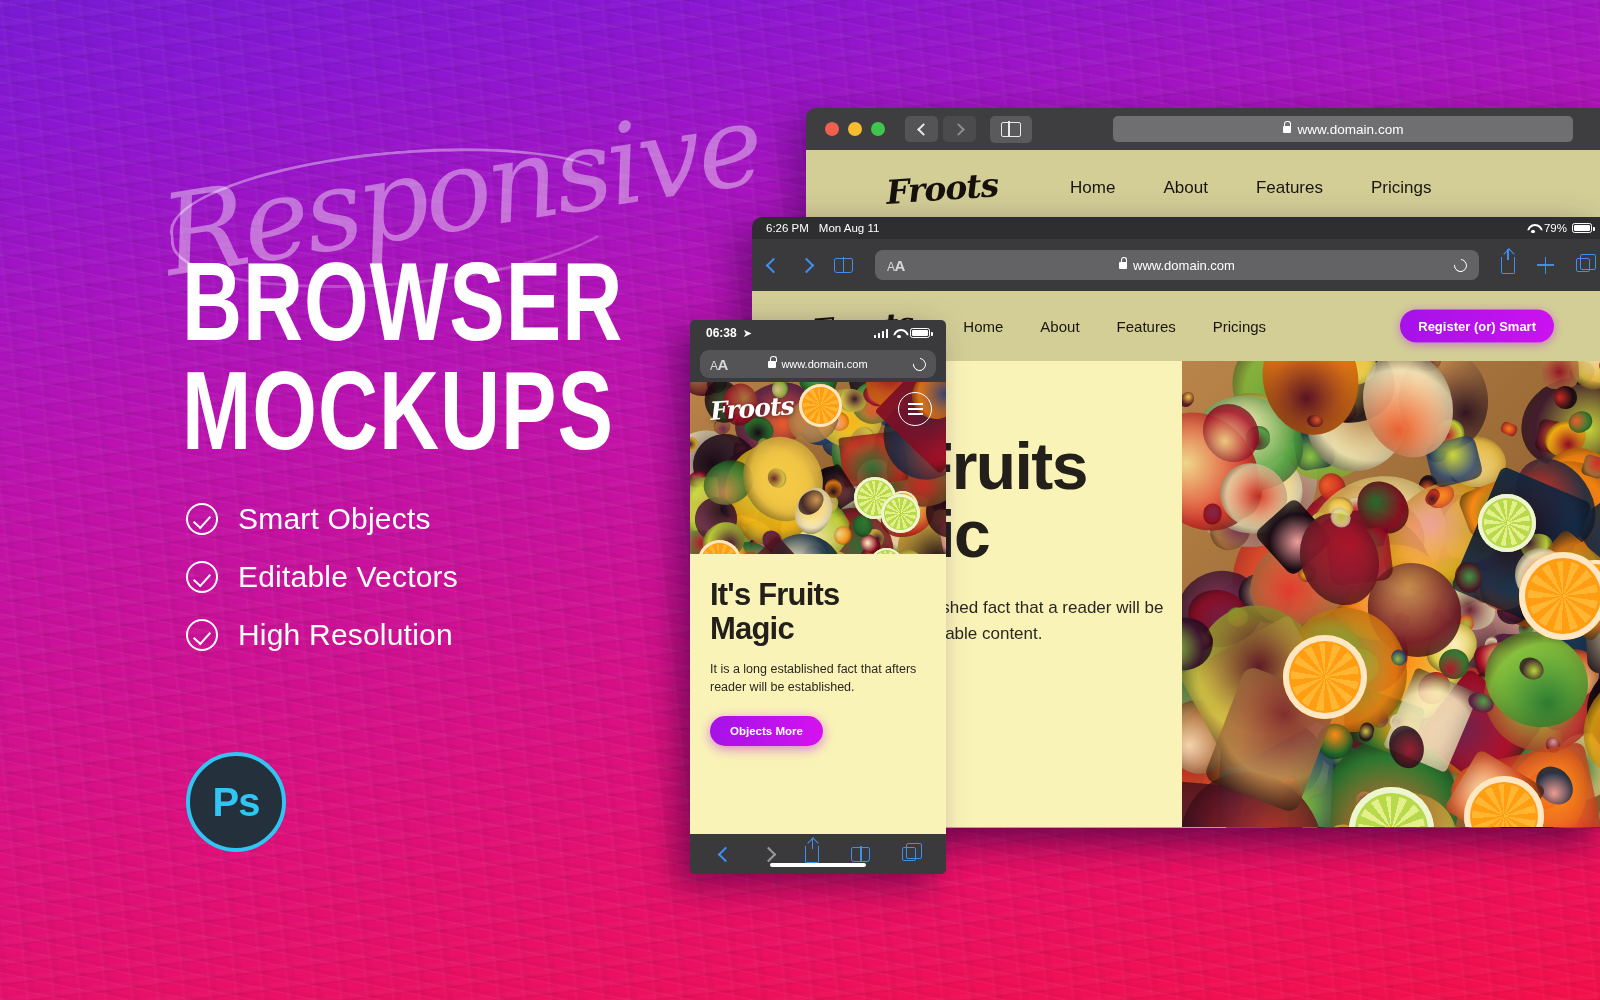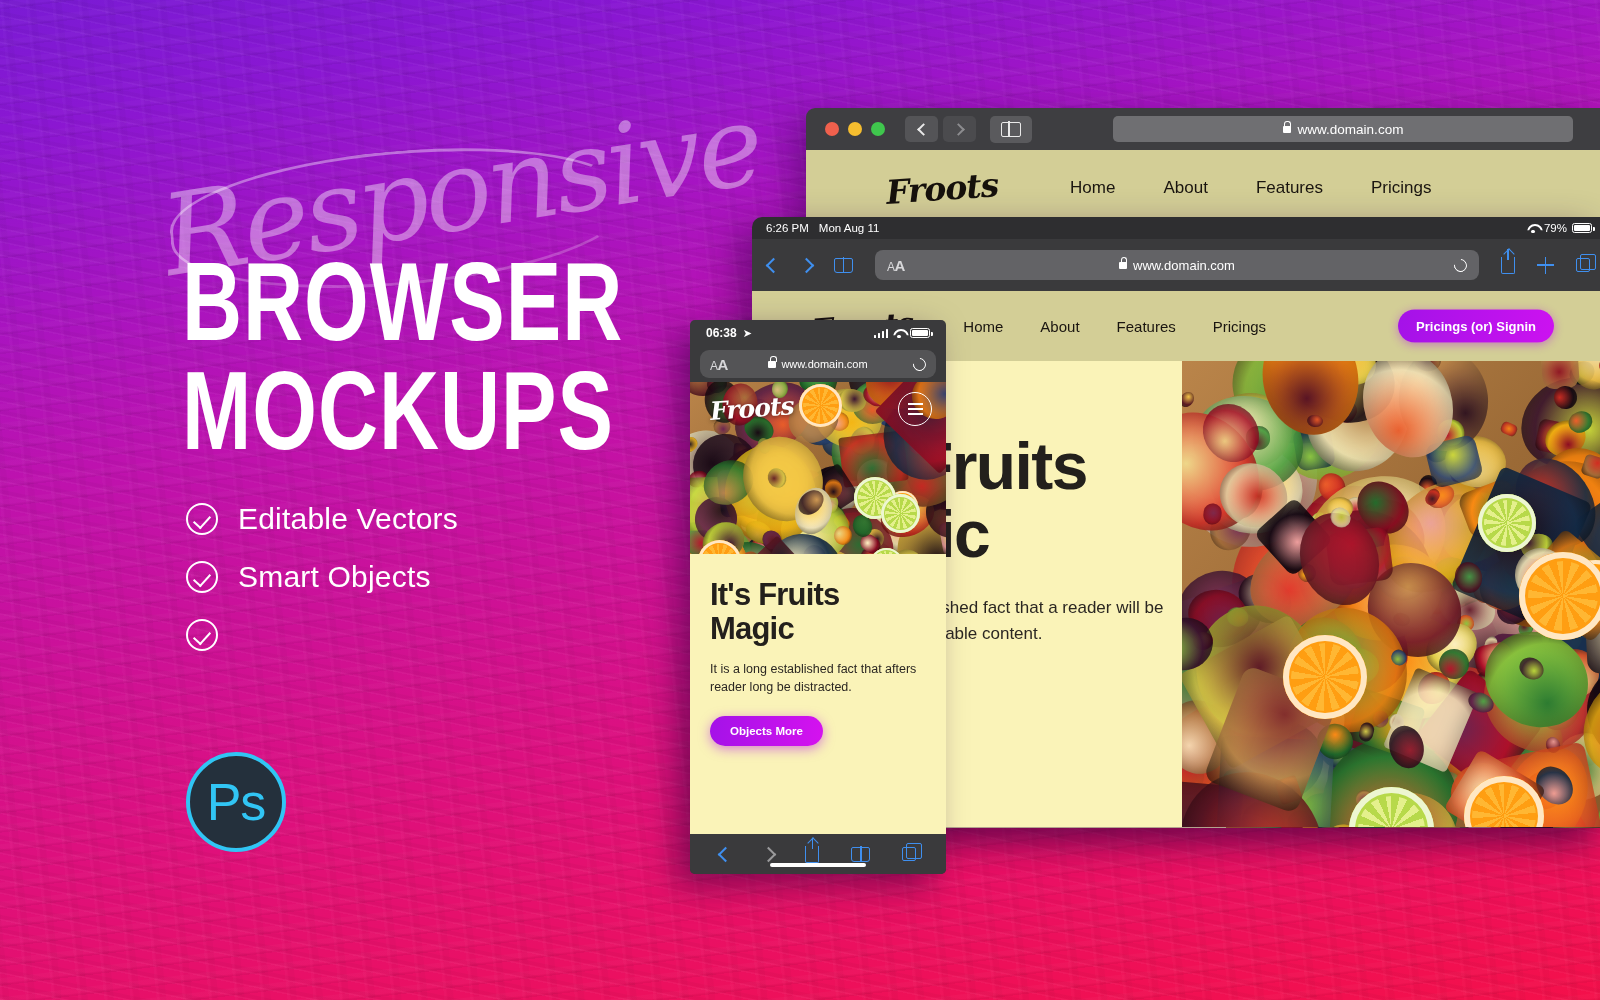--- a/index.html
+++ b/index.html
@@ -90,21 +90,21 @@
     position:absolute; left:9px; top:7px;
     width:8px; height:14px;
     border:solid #fff; border-width:0 2px 2px 0;
     transform:rotate(42deg);
   }
 
   .badges { position:absolute; left:186px; top:752px; display:flex; gap:36px; }
   .badge {
     width:100px; height:100px; border-radius:50%;
     display:flex; align-items:center; justify-content:center;
-    font-weight:normal; font-size:52px; letter-spacing:-1px;
+    font-weight:bold; font-size:40px; letter-spacing:-1px;
   }
   .badge-ps { background:#24303C; border:4px solid #31C5F4; color:#31C5F4; }
   .badge-ai { background:#4A3320; border:4px solid #FF9A00; color:#FF9A00; }
 
   
   .desktop {
     position:absolute; left:806px; top:108px;
     width:800px; height:720px;
     border-radius:9px 0 0 0;
     overflow:hidden;
@@ -327,28 +327,29 @@
   <div class="script-word">Responsive</div>
 
   <div class="headline">
     <div>BROWSER</div>
     <div>MOCKUPS</div>
   </div>
 
   <div class="feature-list">
     <div class="feature-item">
       <span class="check-icon"></span>
-      <span>Editable Vectors</span>
+      <span>Smart Objects</span>
     </div>
     <div class="feature-item">
       <span class="check-icon"></span>
-      <span>Smart Objects</span>
+      <span>Editable Vectors</span>
     </div>
     <div class="feature-item">
       <span class="check-icon"></span>
+      <span>High Resolution</span>
     </div>
   </div>
 
   <div class="badges">
     <div class="badge badge-ps">Ps</div>
   </div>
 </div>
 
 <div class="desktop">
   <div class="desktop-chrome">
@@ -1003,21 +1004,21 @@
       </div>
     </div>
     <div class="tb-nav">
       <span class="logo-script tb-logo">Froots</span>
       <div class="tb-links">
         <span>Home</span>
         <span>About</span>
         <span>Features</span>
         <span>Pricings</span>
       </div>
-      <span class="reg-btn">Pricings (or) Signin</span>
+      <span class="reg-btn">Register (or) Smart</span>
     </div>
   </div>
 </div>
 
 <div class="phone">
   <div class="ph-status">
     <span>06:38</span>
     <span class="loc">➤</span>
     <span class="right">
       <span class="sig">
@@ -1196,21 +1197,21 @@
         <i></i>
       </div>
 
     <div class="ph-copy">
       <div class="ph-title">
         <div>It's Fruits</div>
         <div>Magic</div>
       </div>
       <div class="ph-sub">
         <div>It is a long established fact that afters</div>
-        <div>reader long be distracted.</div>
+        <div>reader will be established.</div>
       </div>
       <span class="disc-btn">Objects More</span>
     </div>
   </div>
 
   <div class="ph-tabbar">
     <span class="ico-chev l"></span>
     <span class="ico-chev r" style="border-color:#9A9A9C"></span>
     <span class="ico-share"></span>
     <span class="ico-book"></span>

